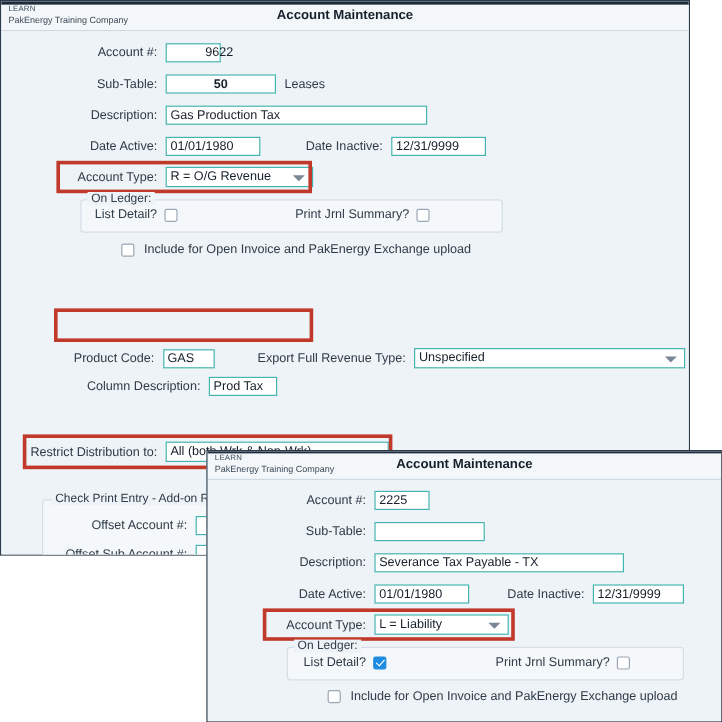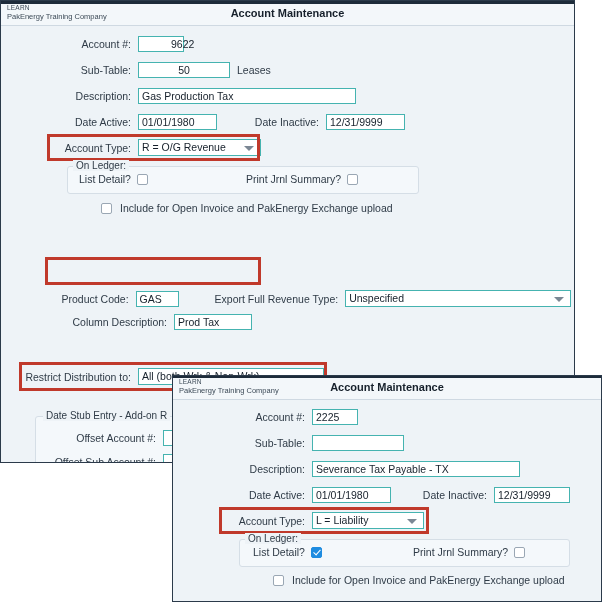--- a/index.html
+++ b/index.html
@@ -208,21 +208,21 @@
 
     <div class="win-body">
 
       <div class="row" style="left:0px; top:10px; width:420px;">
         <div class="lbl" style="width:130px;">Account #:</div>
         <div class="fld" style="width:46px;padding-left:32px;">9622</div>
       </div>
 
       <div class="row" style="left:0px; top:36px; width:440px;">
         <div class="lbl" style="width:130px;">Sub-Table:</div>
-        <div class="fld center" style="width:92px;">50</div>
+        <div class="fld center" style="width:92px;font-weight:bold;">50</div>
         <div class="suffix">Leases</div>
       </div>
 
       <div class="row" style="left:0px; top:62px; width:480px;">
         <div class="lbl" style="width:130px;">Description:</div>
         <div class="fld" style="width:218px;">Gas Production Tax</div>
       </div>
 
       <div class="row" style="left:0px; top:88px; width:520px;">
         <div class="lbl" style="width:130px;">Date Active:</div>
@@ -264,34 +264,34 @@
         <div class="fld" style="width:44px;">GAS</div>
         <div class="lbl" style="width:148px; margin-left:14px;">Export Full Revenue Type:</div>
         <div class="combo" style="width:230px;">
           <span>Unspecified</span>
           <span class="caret"></span>
         </div>
       </div>
 
       <div class="row" style="left:0px; top:288px; width:420px;">
         <div class="lbl" style="width:130px;padding-left:36px;">Column Description:</div>
-        <div class="fld" style="width:78px;">Prod Tax</div>
+        <div class="fld" style="width:57px;">Prod Tax</div>
       </div>
 
       <div class="row" style="left:0px; top:342px; width:420px;">
         <div class="lbl" style="width:130px;">Restrict Distribution to:</div>
         <div class="combo" style="width:186px;">
           <span>All (both Wrk &amp; Non-Wrk)</span>
           <span class="caret"></span>
         </div>
       </div>
       <div class="redbox" style="left:18px; top:336px; width:308px; height:29px;"></div>
 
       <div class="groupbox" style="left:34px; top:390px; width:340px; height:62px;"></div>
-      <div class="group-legend" style="left:42px; top:384px;">Date Stub Entry - Add-on R</div>
+      <div class="group-legend" style="left:42px; top:384px;">Check Print Entry - Add-on R</div>
 
       <div class="row" style="left:0px; top:404px; width:300px;">
         <div class="lbl" style="width:155px;">Offset Account #:</div>
         <div class="fld" style="width:56px;"></div>
       </div>
       <div class="row" style="left:0px; top:428px; width:300px;">
         <div class="lbl" style="width:155px;">Offset Sub Account #:</div>
         <div class="fld" style="width:56px;"></div>
       </div>
 

